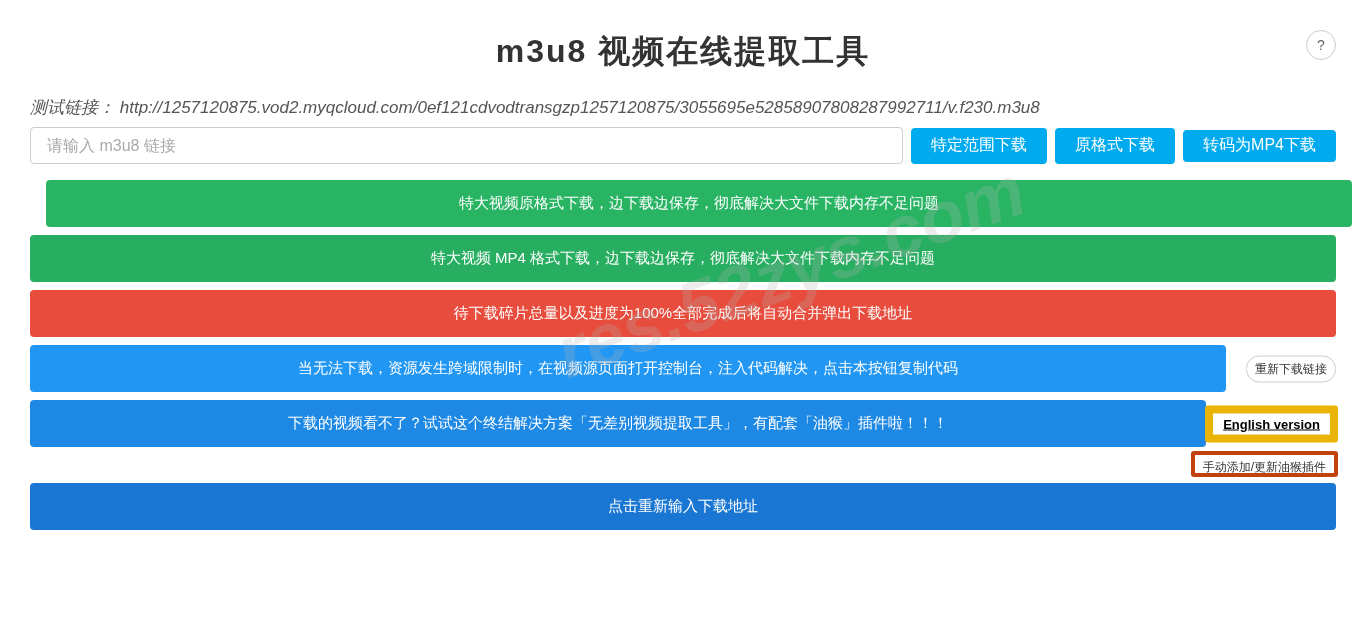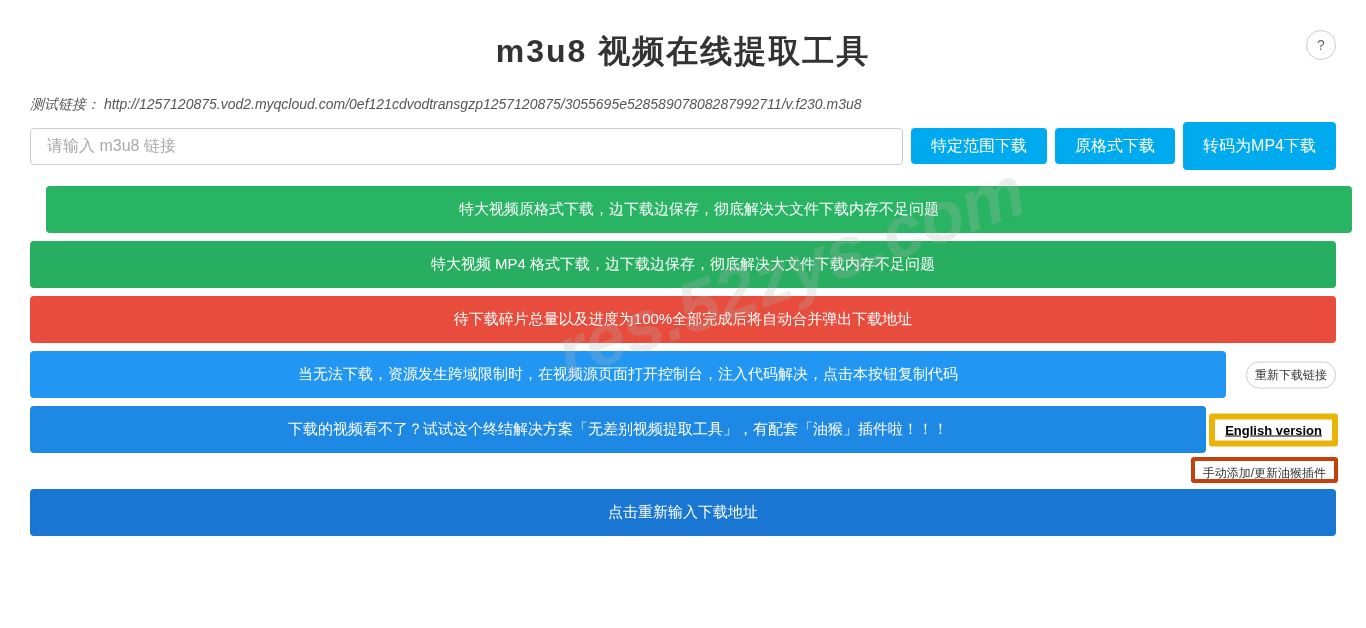--- a/index.html
+++ b/index.html
@@ -53,21 +53,21 @@
       cursor: pointer;
       display: flex;
       align-items: center;
       justify-content: center;
     }
 
     
     .test-link-row {
       padding: 12px 0 8px 0;
       font-style: italic;
-      font-size: 14px;
+      font-size: 17px;
       color: #555;
     }
 
     .test-link-label {
       color: #555;
     }
 
     .test-link-url {
       color: #555;
     }
@@ -115,21 +115,21 @@
       color: #fff;
       border: none;
       border-radius: 4px;
       font-size: 16px;
       cursor: pointer;
       white-space: nowrap;
       font-family: "Microsoft YaHei", sans-serif;
     }
 
     .btn-mp4 {
-      height: 48px;
+      height: 32px;
       padding: 0 20px;
       background: #00aaee;
       color: #fff;
       border: none;
       border-radius: 4px;
       font-size: 16px;
       cursor: pointer;
       white-space: nowrap;
       font-family: "Microsoft YaHei", sans-serif;
     }
@@ -187,21 +187,21 @@
       white-space: nowrap;
     }
 
     
     .english-version-btn {
       position: absolute;
       right: 0;
       top: 50%;
       transform: translateY(-50%);
       background: #fff;
-      border: 6px solid #eab308;
+      border: 8px solid #eab308;
       color: #000;
       font-size: 13px;
       font-weight: bold;
       padding: 3px 10px;
       border-radius: 3px;
       cursor: pointer;
       white-space: nowrap;
       text-decoration: underline;
     }
 

